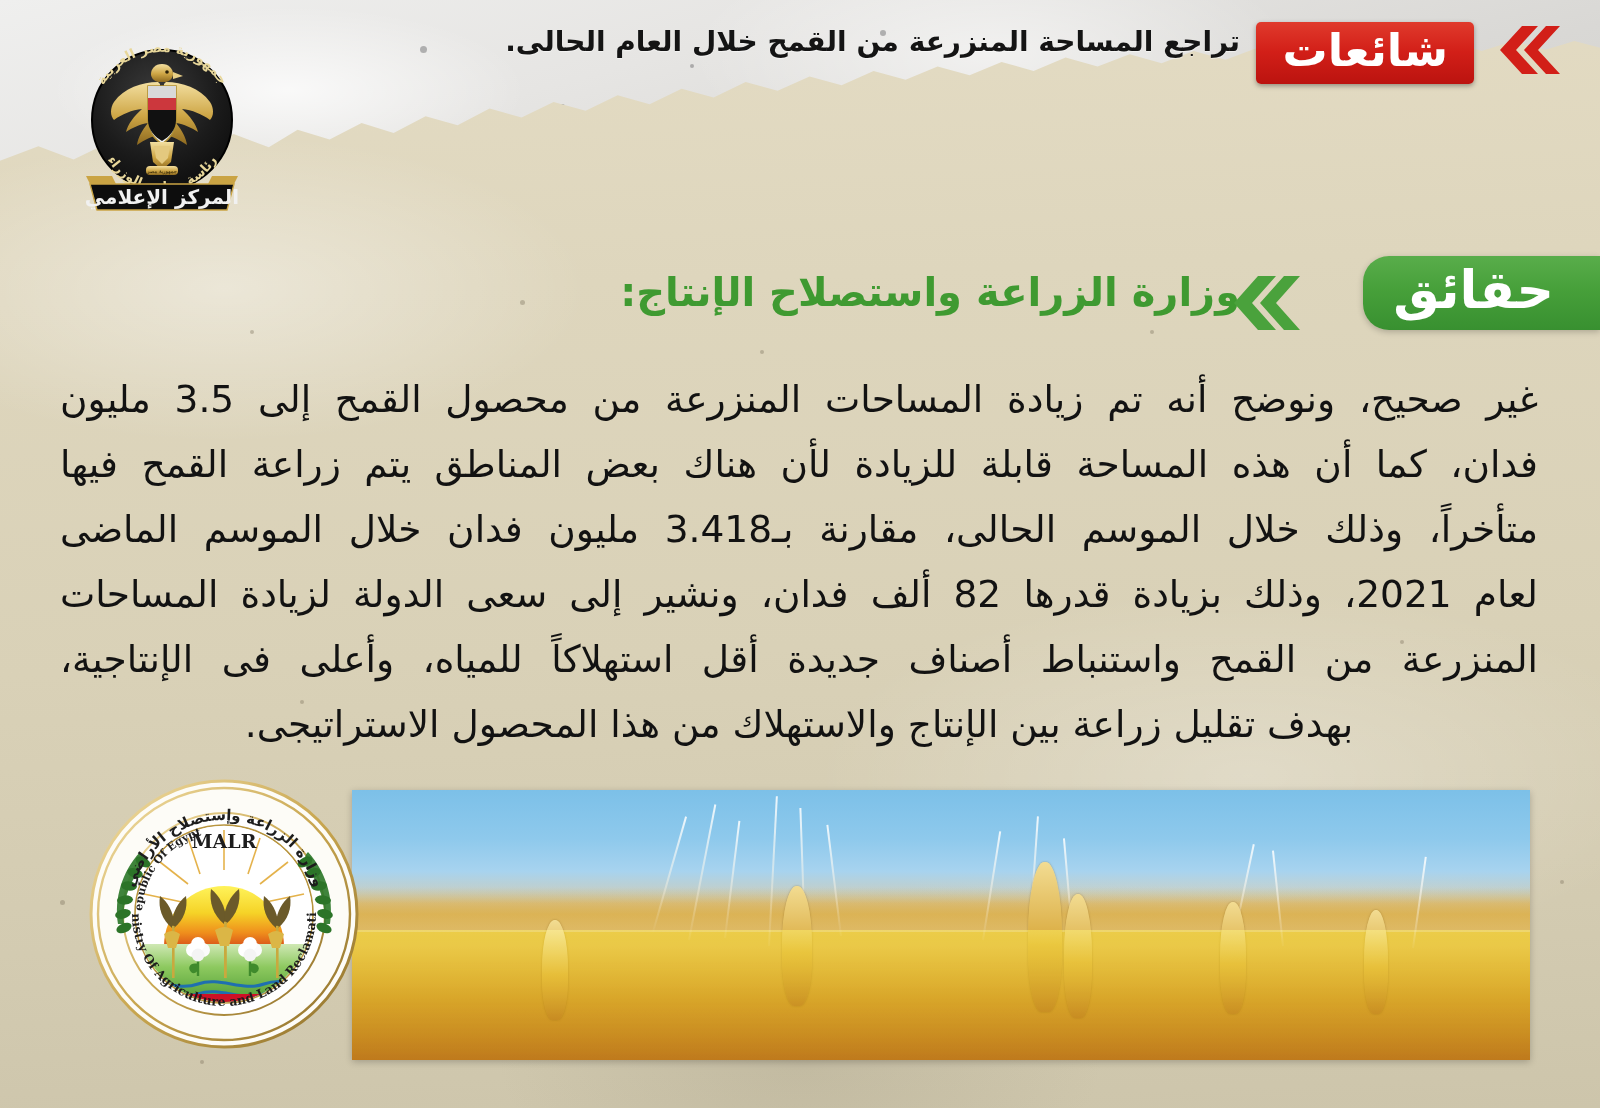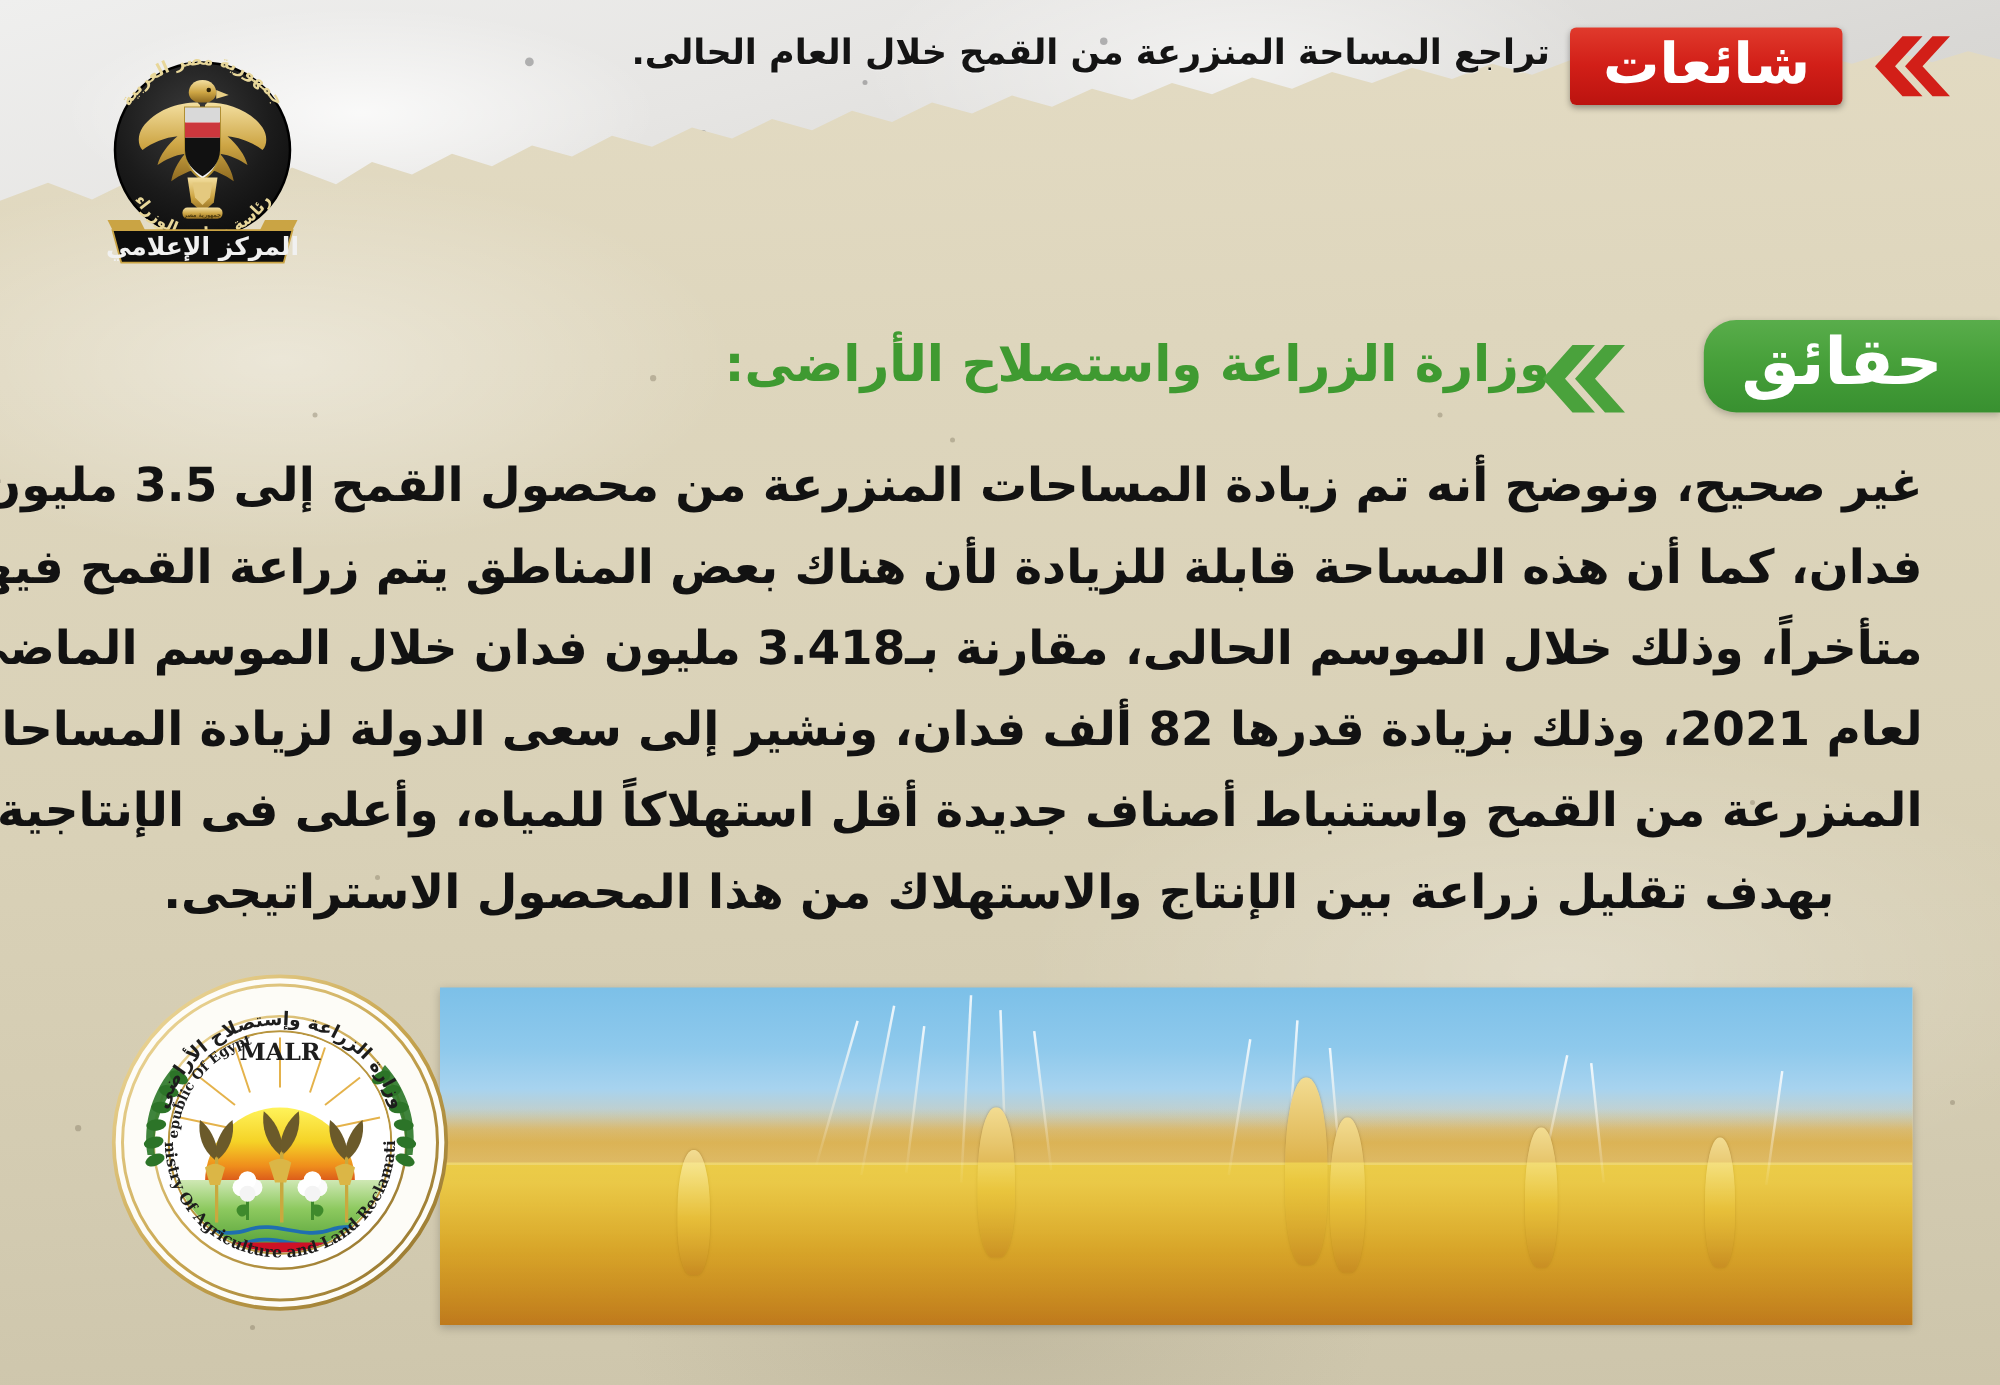--- a/index.html
+++ b/index.html
@@ -51,21 +51,21 @@
       72.6% 5.7%, 74.6% 4.6%, 76.6% 5.4%, 78.6% 4.3%, 80.6% 5.1%, 82.6% 4.1%,
       84.6% 4.9%, 86.6% 3.9%, 88.6% 4.7%, 90.6% 3.8%, 92.6% 4.6%, 94.6% 3.7%,
       96.6% 4.5%, 98.4% 3.7%, 100% 4.3%, 100% 100%, 0% 100%);
   }
   .paper .speck{position:absolute;border-radius:50%;background:rgba(128,118,96,.40);}
 
   
   .cabinet-logo{position:absolute;left:72px;top:24px;width:180px;height:200px;}
 
   
-  .rumor-row{position:absolute;right:24px;top:22px;display:flex;align-items:center;gap:0;}
+  .rumor-row{position:absolute;right:24px;top:22px;display:flex;align-items:flex-start;gap:0;}
   .rumor-badge{
     background:linear-gradient(180deg,#e03a2c 0%,#d21f18 48%,#bb130f 100%);
     border-radius:5px;padding:6px 26px 11px 26px;
     box-shadow:0 2px 5px rgba(0,0,0,.35);
   }
   .rumor-badge span{
     color:#fff;font-size:45px;font-weight:700;line-height:1;
     letter-spacing:-.5px;display:block;
   }
   .chev-red{margin:0 16px 0 14px;display:block;}
@@ -86,23 +86,23 @@
   }
   .facts-badge span{color:#fff;font-size:52px;font-weight:700;line-height:1;display:block;}
   .chev-green{position:absolute;right:300px;top:272px;}
   .subhead{
     position:absolute;right:360px;top:268px;width:920px;text-align:right;
     color:#3f9a31;font-size:40px;font-weight:700;line-height:1.2;letter-spacing:-.5px;
   }
 
   
   .body-text{
-    position:absolute;right:62px;top:356px;width:1478px;
+    position:absolute;right:62px;top:367px;width:1478px;
     text-align:justify;text-align-last:justify;
-    color:#121212;font-size:37.5px;font-weight:700;line-height:65px;
+    color:#121212;font-size:37.5px;font-weight:400;line-height:65px;
     letter-spacing:-.4px;
   }
   .body-text .line{display:block;text-align:justify;text-align-last:justify;white-space:nowrap;}
 
   
   .photo{
     position:absolute;left:352px;top:790px;width:1178px;height:270px;
     background:
       linear-gradient(180deg,#7cc0e8 0%,#8ec9ec 18%,#a7d3ef 30%, rgba(167,211,239,0) 42%),
       linear-gradient(180deg, rgba(0,0,0,0) 36%, #d8a93e 46%, #d9ab44 58%, #c9952f 78%, #b9832a 100%);
@@ -214,21 +214,21 @@
   <div class="rumor-row">
     <svg class="chev-red" width="72" height="56" viewBox="0 0 72 56">
       <path d="M34 4 L 50 4 L 28 28 L 50 52 L 34 52 L 12 28 Z" fill="#d21f18"></path>
       <path d="M58 4 L 72 4 L 50 28 L 72 52 L 58 52 L 36 28 Z" fill="#d21f18"></path>
     </svg>
     <div class="rumor-badge">
       <span>شائعات</span>
     </div>
   </div>
 
-  <div class="subhead">وزارة الزراعة واستصلاح الأراضى:</div>
+  <div class="subhead">وزارة الزراعة واستصلاح الإنتاج:</div>
 
   <svg class="chev-green" width="78" height="62" viewBox="0 0 78 62">
     <path d="M36 4 L 54 4 L 30 31 L 54 58 L 36 58 L 12 31 Z" fill="#4aa23c"></path>
     <path d="M62 4 L 78 4 L 54 31 L 78 58 L 62 58 L 38 31 Z" fill="#4aa23c"></path>
   </svg>
 
   <div class="facts-badge">
     <span>حقائق</span>
   </div>
 

